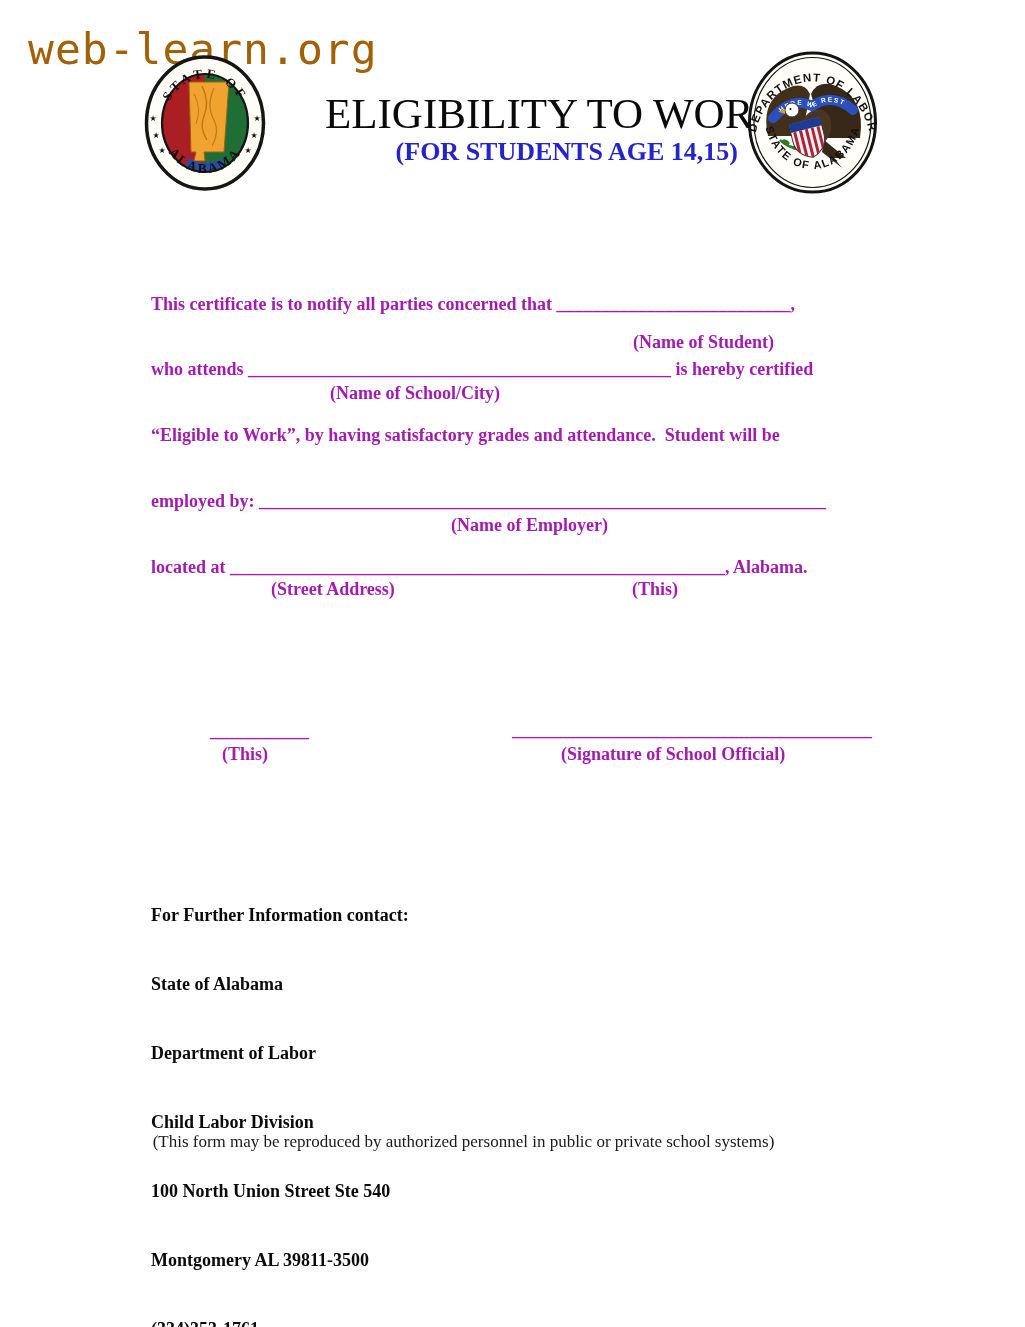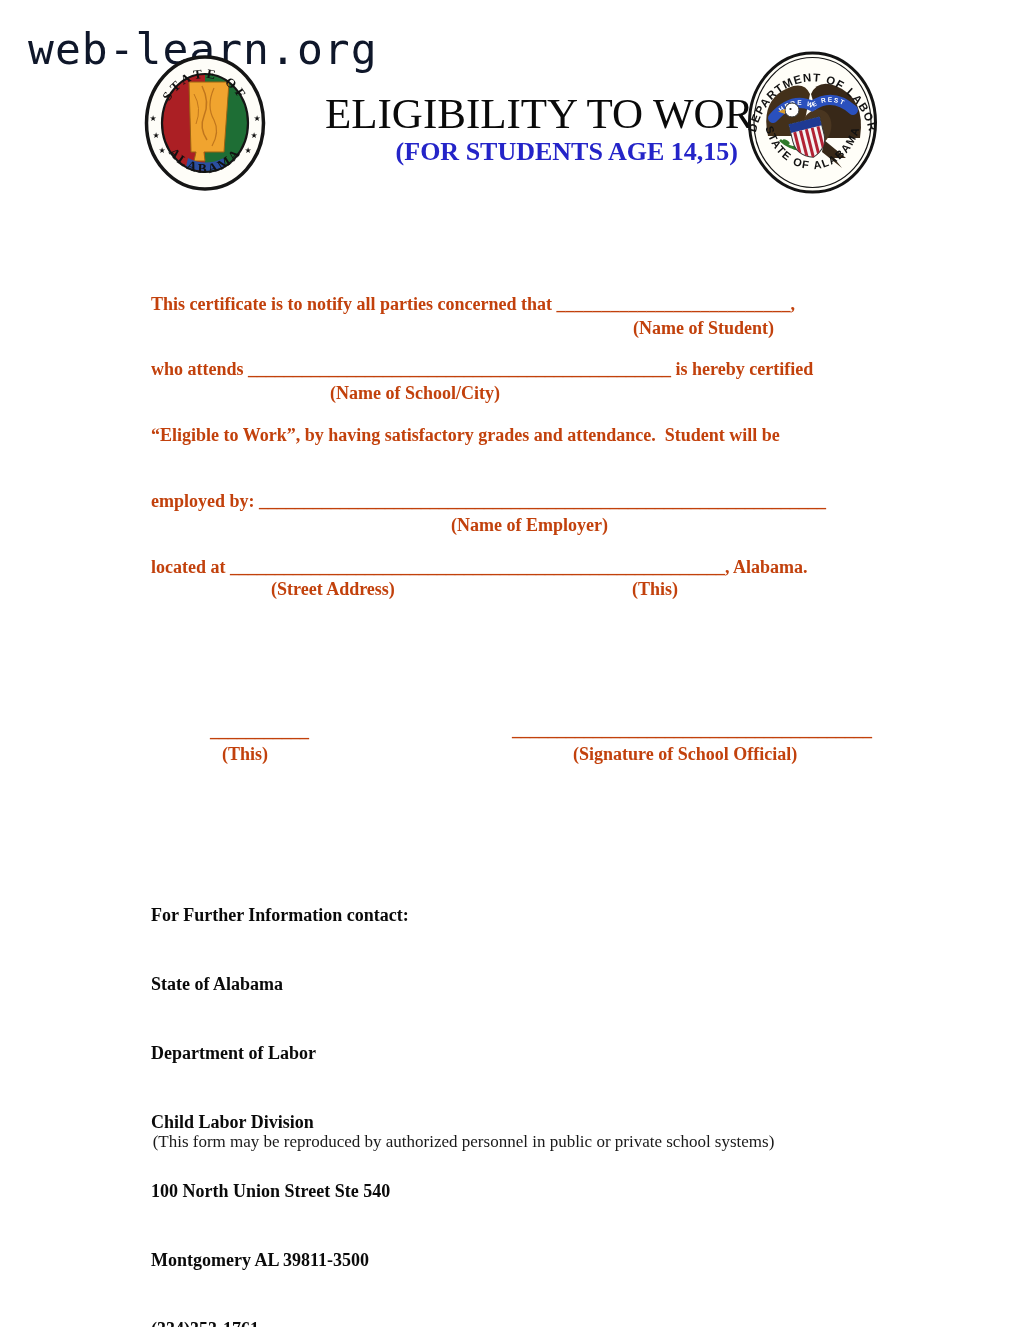--- a/index.html
+++ b/index.html
@@ -10,21 +10,21 @@
     background: #ffffff;
     font-family: "Liberation Serif", serif;
     color: #0d0d0d;
     overflow: hidden;
   }
   .watermark {
     position: absolute;
     left: 28px; top: 24px;
     font-family: "DejaVu Sans Mono", monospace;
     font-size: 43px;
-    color: #0f172a;
+    color: #a16207;
     letter-spacing: 1px;
     white-space: pre;
   }
   .seal { position: absolute; }
   .seal-left  { left: 144px; top: 54px; }
   .seal-right { left: 746px; top: 50px; }
   .title {
     position: absolute;
     left: 287px; top: 92px;
     font-size: 43px;
@@ -45,28 +45,28 @@
     white-space: pre;
     line-height: 1;
   }
   .bodyline {
     position: absolute;
     left: 151px;
     font-size: 18px;
     font-weight: bold;
     white-space: pre;
     line-height: 1.15;
-    color: #c2410c;
+    color: #a21caf;
   }
   .lab-street { position: absolute; left: 120px; top: 0; }
   .lab-city   { position: absolute; left: 481px; top: 0; }
   .date-blank { position: absolute; left: 59px;  top: 1px; }
   .sig-blank  { position: absolute; left: 361px; top: 0; }
   .date-label { position: absolute; left: 71px;  top: 0; }
-  .sig-label  { position: absolute; left: 422px; top: 0; }
+  .sig-label  { position: absolute; left: 410px; top: 0; }
   .posrow { height: 22px; width: 740px; }
   .contact {
     position: absolute;
     left: 151px; top: 858px;
     font-size: 18px;
     font-weight: bold;
     line-height: 23px;
     white-space: pre;
     color: #0a0a0a;
   }
@@ -166,21 +166,21 @@
     </g>
     <text font-family="'Liberation Sans',sans-serif" font-size="11.5" font-weight="bold" fill="#111" letter-spacing="1.2">
       <textPath href="#rsTop" startOffset="50%" text-anchor="middle">DEPARTMENT OF LABOR</textPath>
     </text>
     <text font-family="'Liberation Sans',sans-serif" font-size="11" font-weight="bold" fill="#111" letter-spacing="1.5">
       <textPath href="#rsBot" startOffset="50%" text-anchor="middle">STATE OF ALABAMA</textPath>
     </text>
   </svg>
 
   <div class="bodyline" style="top:294px"><span>This certificate is to notify all parties concerned that </span><span>__________________________</span><span>,</span></div>
-  <div class="bodyline" style="top:318px; padding-left:482px">(Name of Student)</div>
+  <div class="bodyline" style="top:332px; padding-left:482px">(Name of Student)</div>
 
   <div class="bodyline" style="top:359px"><span>who attends </span><span>_______________________________________________</span><span> is hereby certified</span></div>
   <div class="bodyline" style="top:383px; padding-left:179px">(Name of School/City)</div>
 
   <div class="bodyline" style="top:425px">“Eligible to Work”, by having satisfactory grades and attendance.  Student will be</div>
 
   <div class="bodyline" style="top:491px"><span>employed by: </span><span>_______________________________________________________________</span></div>
   <div class="bodyline" style="top:515px; padding-left:300px">(Name of Employer)</div>
 
   <div class="bodyline" style="top:557px"><span>located at </span><span>_______________________________________________________</span><span>, Alabama.</span></div>

